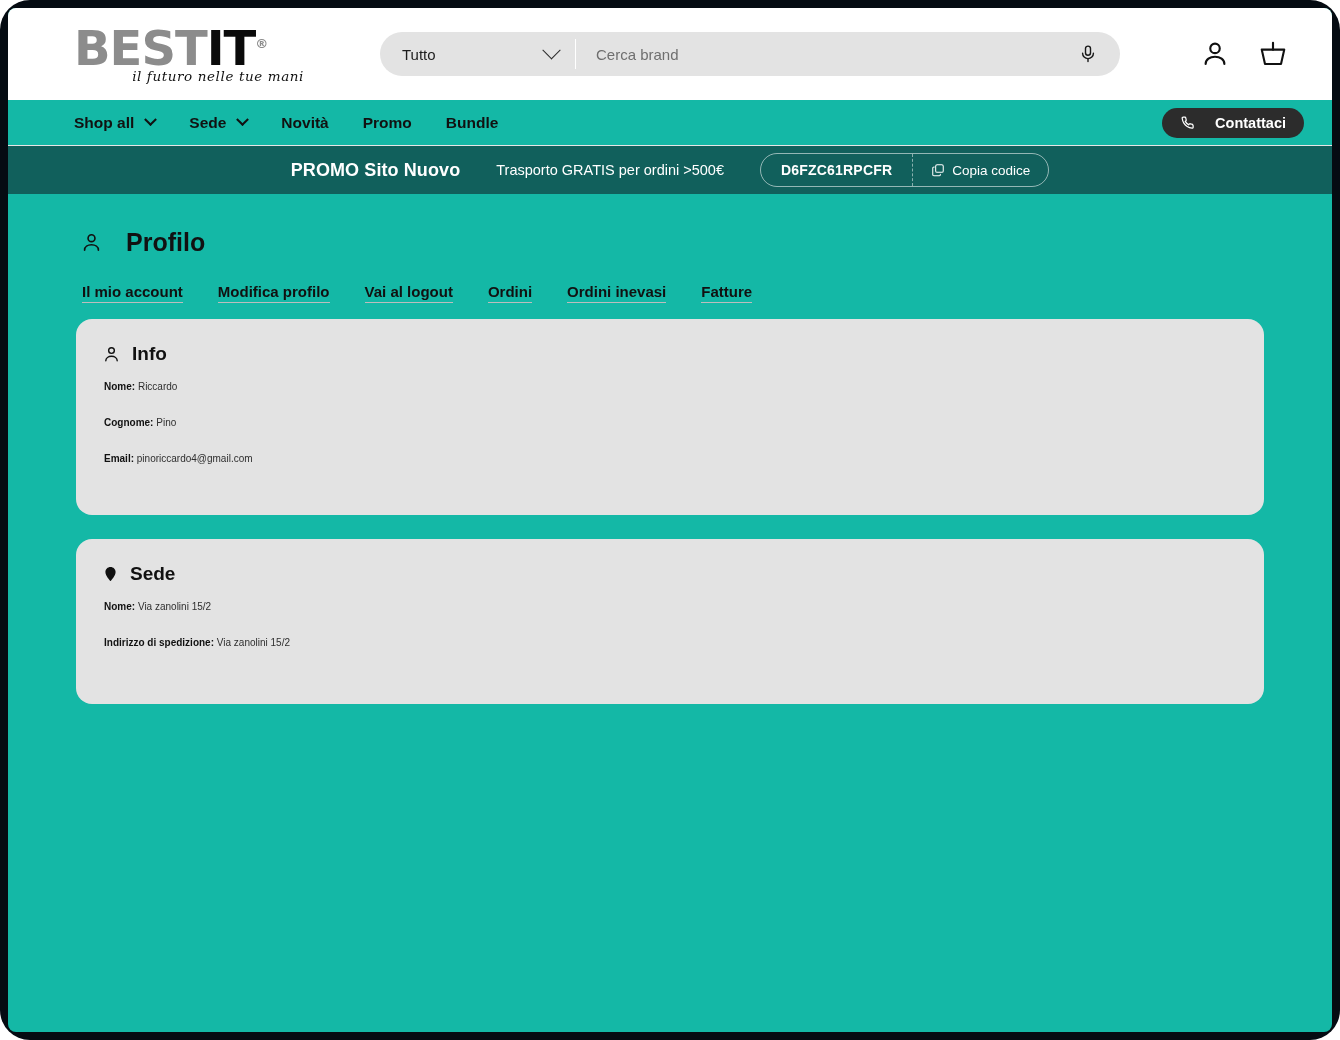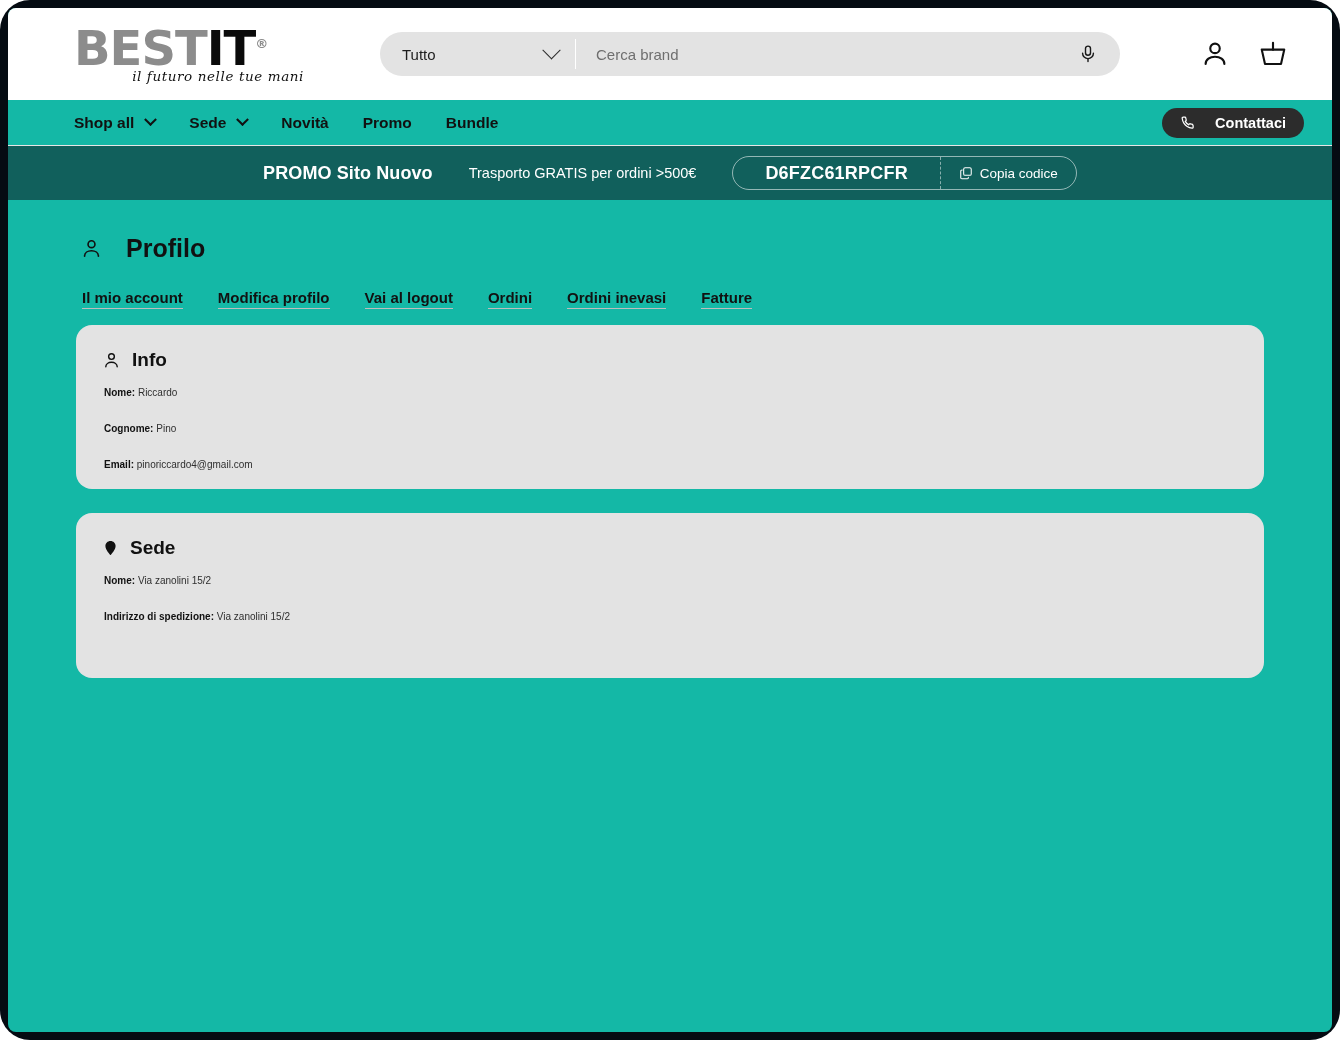--- a/index.html
+++ b/index.html
@@ -127,37 +127,37 @@
     height: 30px;
     display: flex; align-items: center; gap: 20px;
     padding: 0 18px;
     font-size: 14.5px; font-weight: 700;
     cursor: pointer;
   }
 
   
   .promo {
     background: #11605c;
-    height: 54px;
+    height: 48px;
     display: flex; align-items: center; justify-content: center;
     gap: 36px;
     color: #fff;
   }
   .promo-title { font-size: 18px; font-weight: 700; letter-spacing: .1px; }
   .promo-sub { font-size: 14.5px; font-weight: 400; }
   .promo-code {
     display: flex; align-items: center;
     border: 1px solid rgba(255,255,255,.55);
     border-radius: 18px;
     height: 34px;
     overflow: hidden;
   }
   .promo-code-val {
-    padding: 0 32px;
-    font-size: 18px; font-weight: 700; letter-spacing: .2px;
+    padding: 0 20px;
+    font-size: 14px; font-weight: 700; letter-spacing: .2px;
     border-right: 1px dashed rgba(255,255,255,.5);
     line-height: 32px;
   }
   .promo-copy {
     display: flex; align-items: center; gap: 7px;
     padding: 0 18px;
     font-size: 13.5px;
     cursor: pointer;
   }
 
@@ -203,21 +203,21 @@
   .row.plain { font-weight: 700; color: #111; }
   .dl-btn {
     display: inline-flex; align-items: center; justify-content: center;
     margin-top: 22px;
     background: #2c2c2c; color: #fff;
     border-radius: 22px;
     height: 42px; padding: 0 26px;
     font-size: 14px; font-weight: 700;
     cursor: pointer;
   }
-  #card-info { height: 164px; }
+  #card-info { height: 196px; }
   #card-azienda { height: 258px; }
   #card-sede { height: 165px; }
 </style>
 </head>
 <body>
 
 <div id="frame">
 <div id="screen">
 
   <div class="header">

